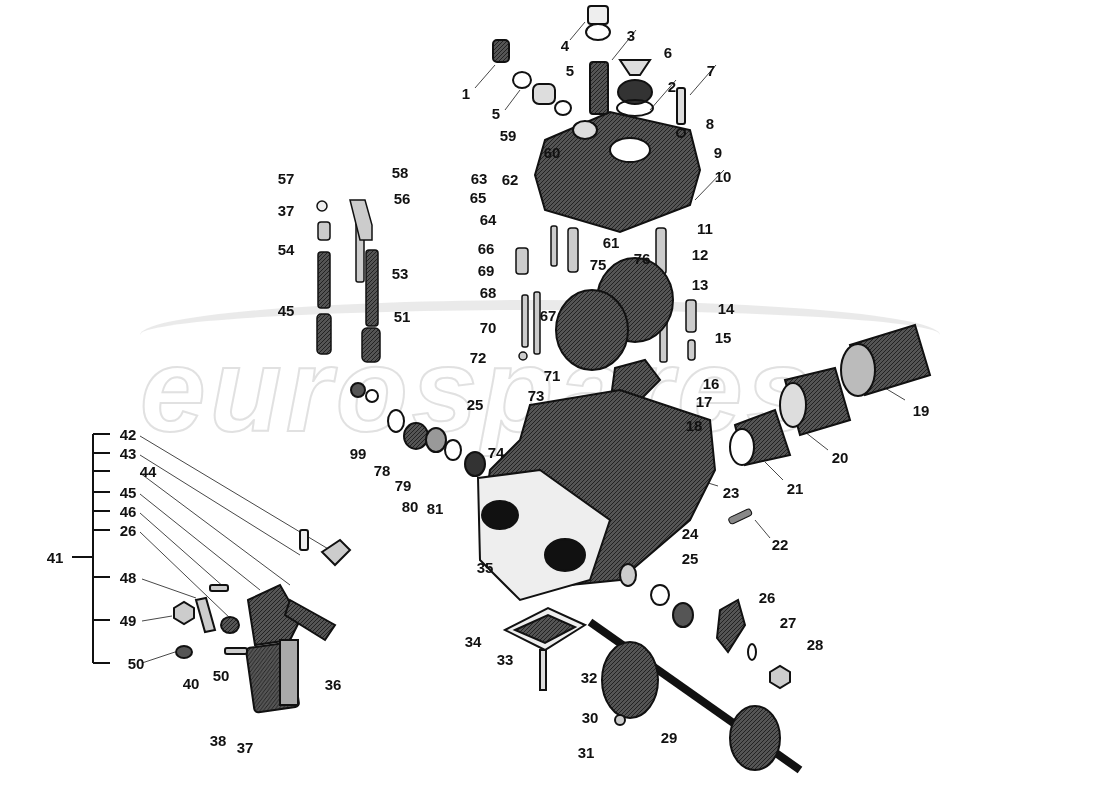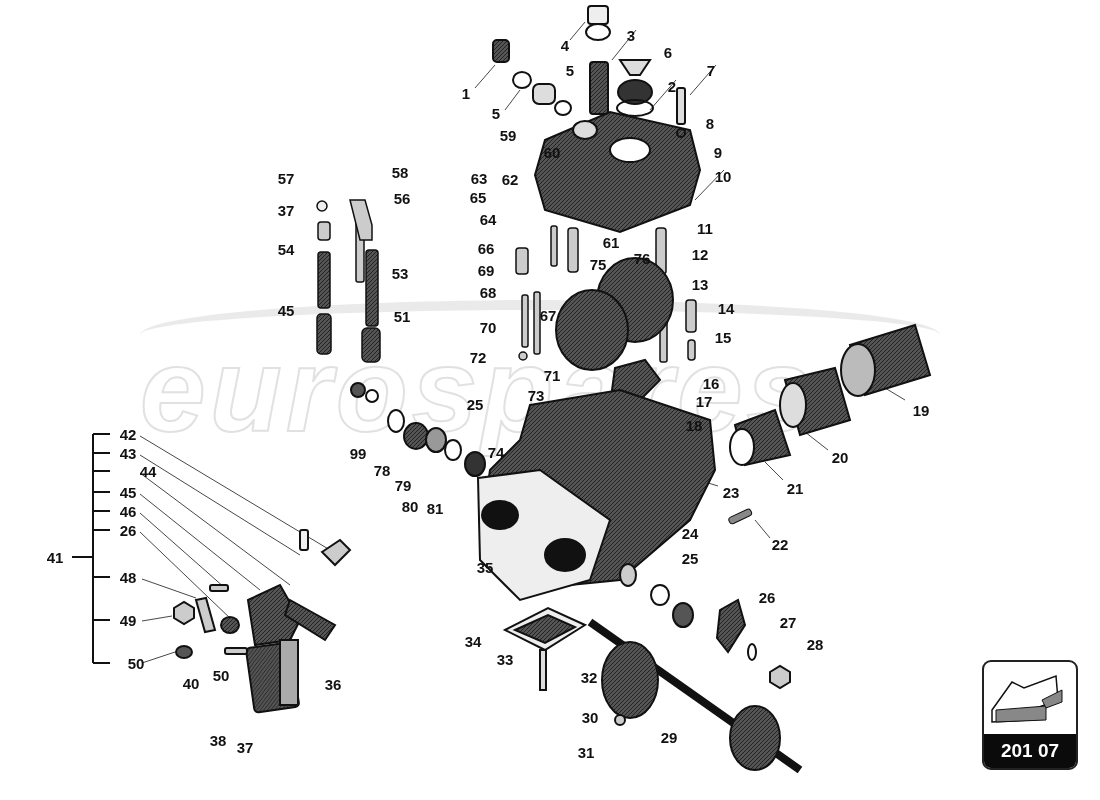--- a/index.html
+++ b/index.html
@@ -272,21 +272,13 @@
       <span class="lbl" style="left: 496px; top: 452px;">74</span>
       <span class="lbl" style="left: 598px; top: 264px;">75</span>
       <span class="lbl" style="left: 642px; top: 258px;">76</span>
       <span class="lbl" style="left: 358px; top: 453px;">99</span>
       <span class="lbl" style="left: 382px; top: 470px;">78</span>
       <span class="lbl" style="left: 403px; top: 485px;">79</span>
       <span class="lbl" style="left: 410px; top: 506px;">80</span>
       <span class="lbl" style="left: 435px; top: 508px;">81</span>
     </div>
 
-  <div class="badge">
-    <svg class="badge-icon" viewBox="0 0 92 66">
-      <polygon points="8,48 28,20 40,26 72,14 74,38 42,50 46,58 8,60" fill="#fff" stroke="#111" stroke-width="1.5"></polygon>
-      <polygon points="12,48 62,44 62,58 12,60" fill="#888" stroke="#111" stroke-width="1"></polygon>
-      <polygon points="58,38 78,28 78,40 62,46" fill="#888" stroke="#111" stroke-width="1"></polygon>
-    </svg>
-    <div class="badge-code">201 07</div>
-  </div>
 </div>
 
 </body></html>

